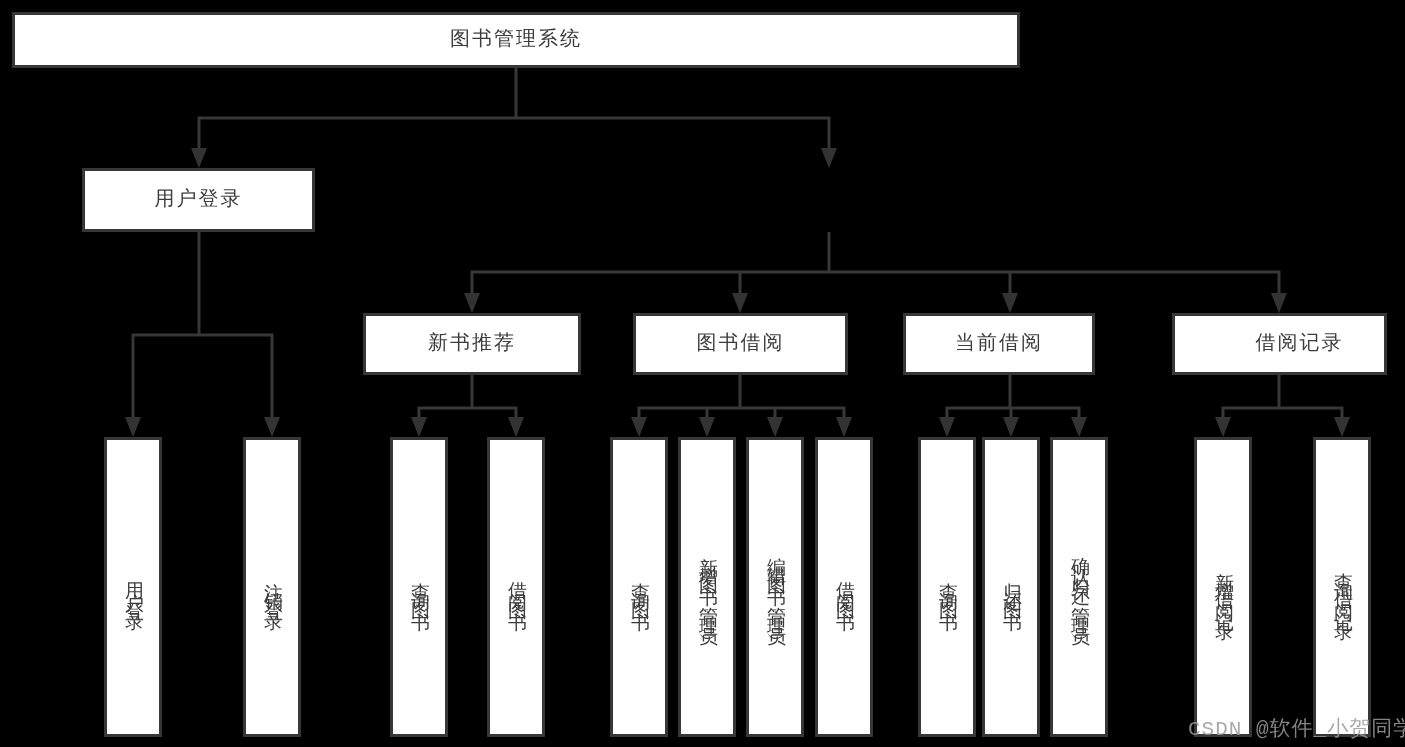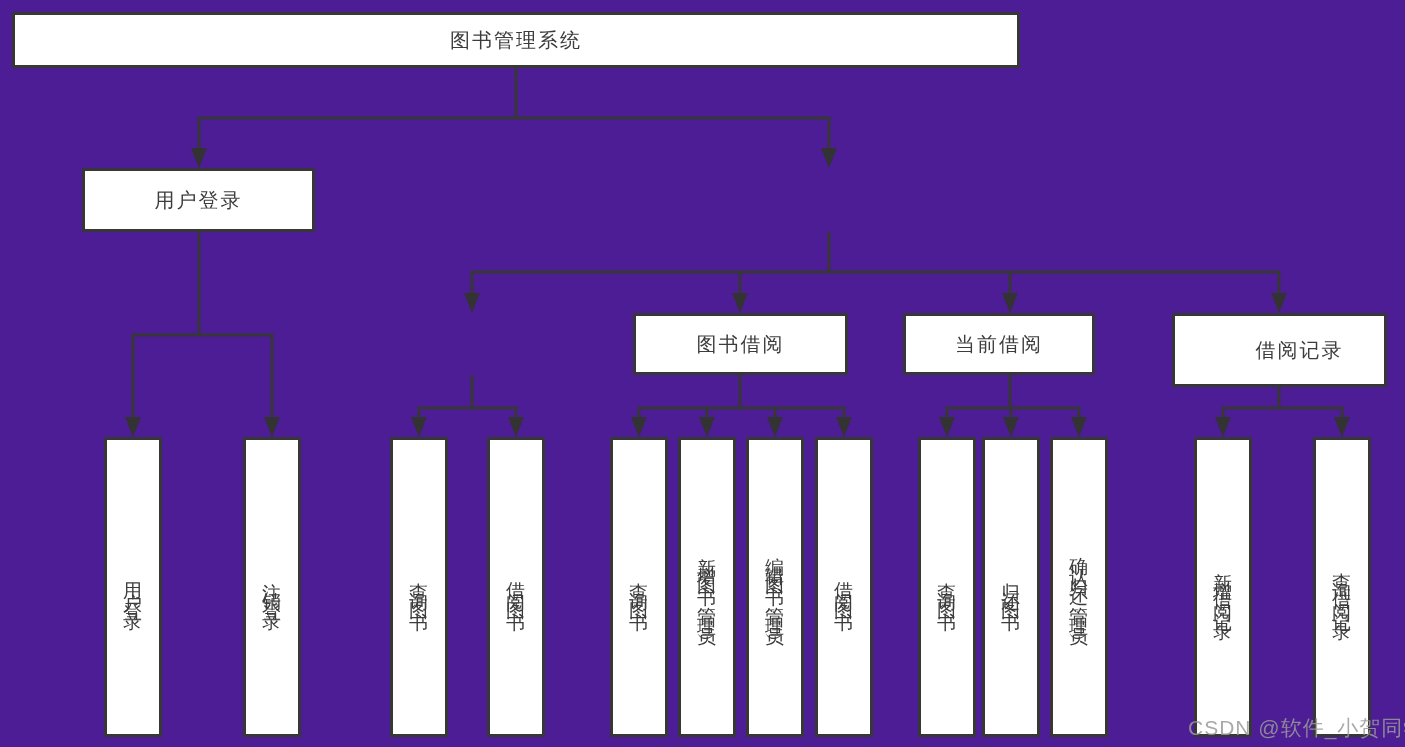--- a/index.html
+++ b/index.html
@@ -1,22 +1,22 @@
 <!DOCTYPE html>
 <html lang="zh"><head>
 <meta charset="utf-8">
 <title>图书管理系统</title>
 <style>
   html, body { margin: 0; padding: 0; background: #ffffff; }
   .stage {
     position: relative;
     width: 1405px;
     height: 747px;
-    background: #4c1d95;
-    font-family: Liberation Sans, sans-serif;
+    background: #000000;
+    font-family: Liberation Mono, monospace;
     overflow: hidden;
   }
   .connectors {
     position: absolute;
     left: 0; top: 0;
     width: 1405px; height: 747px;
   }
   .box {
     position: absolute;
     box-sizing: border-box;
@@ -76,23 +76,24 @@
              M767 417 H783 L775 437 Z  M836 417 H852 L844 437 Z
              M939 417 H955 L947 437 Z  M1003 417 H1019 L1011 437 Z
              M1071 417 H1087 L1079 437 Z  M1215 417 H1231 L1223 437 Z
              M1334 417 H1350 L1342 437 Z"></path>
   </svg>
 
   <div class="box h" style="left:12px; top:12px; width:1008px; height:56px;">图书管理系统</div>
 
   <div class="box h" style="left:82px; top:168px; width:233px; height:64px;">用户登录</div>
 
+  <div class="box h" style="left:363px; top:313px; width:218px; height:62px;">新书推荐</div>
   <div class="box h" style="left:633px; top:313px; width:215px; height:62px;">图书借阅</div>
   <div class="box h" style="left:903px; top:313px; width:192px; height:62px;">当前借阅</div>
-  <div class="box h" style="left:1172px; top:313px; width:215px; height:74px;padding-left:40px;">借阅记录</div>
+  <div class="box h" style="left:1172px; top:313px; width:215px; height:62px;padding-left:40px;">借阅记录</div>
 
   <div class="box v" style="left:104px; top:437px; width:58px; height:300px;">用户登录</div>
   <div class="box v" style="left:243px; top:437px; width:58px; height:300px;">注销登录</div>
 
   <div class="box v" style="left:390px; top:437px; width:58px; height:300px;">查询图书</div>
   <div class="box v" style="left:487px; top:437px; width:58px; height:300px;">借阅图书</div>
 
   <div class="box v" style="left:610px; top:437px; width:58px; height:300px;">查询图书</div>
   <div class="box v" style="left:678px; top:437px; width:58px; height:300px;">新增图书（管理员）</div>
   <div class="box v" style="left:746px; top:437px; width:58px; height:300px;">编辑图书（管理员）</div>

